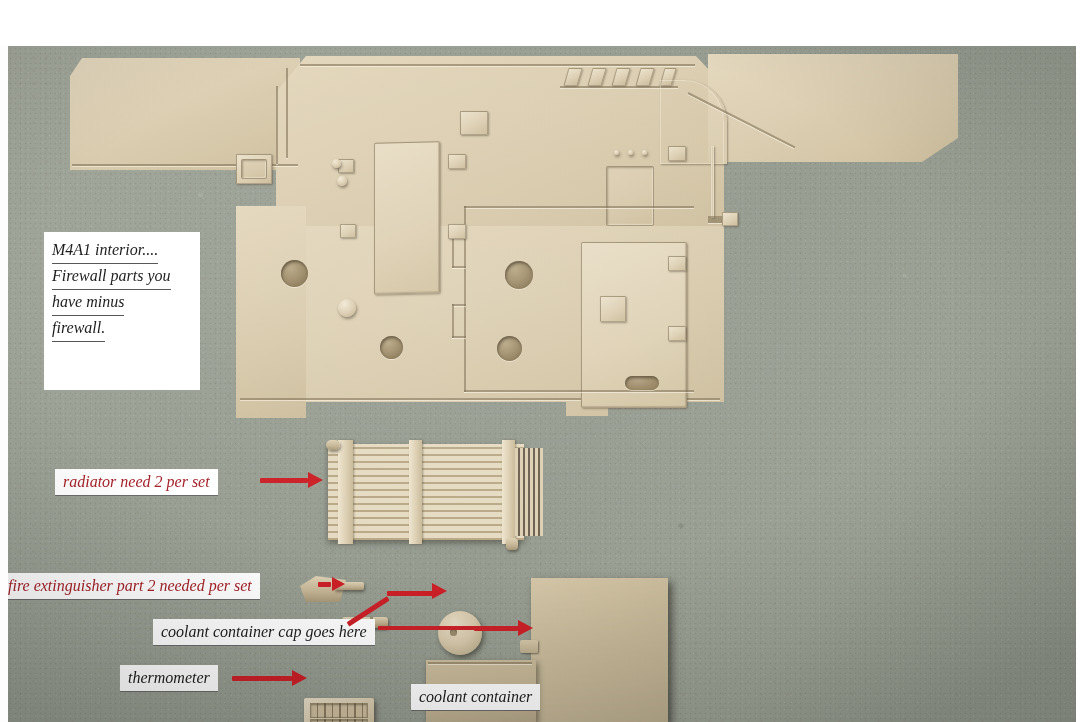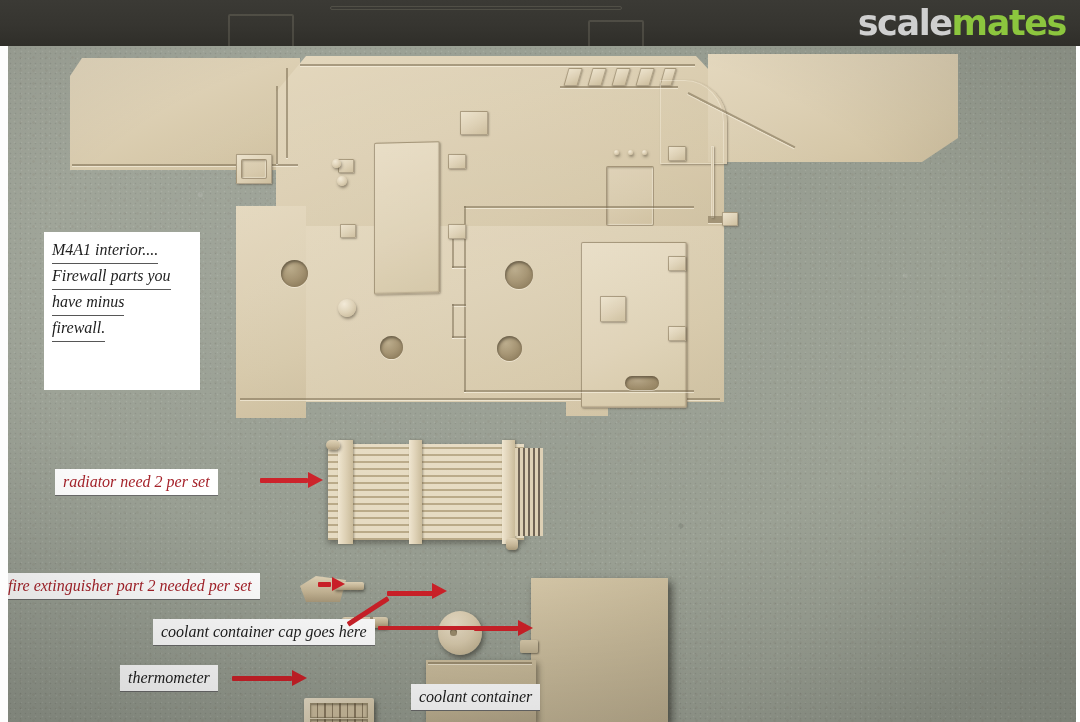--- a/index.html
+++ b/index.html
@@ -433,22 +433,14 @@
 
       <div class="note single underline" style="left:403px;top:638px;">
         <span>coolant container</span>
       </div>
 
     </div>
   </div>
 
   <div id="leftmargin"></div>
 
-  <div id="banner">
-    <div class="ghost" style="left:228px;top:14px;width:62px;height:50px;"></div>
-    <div class="ghost" style="left:588px;top:20px;width:52px;height:44px;"></div>
-    <div class="ghost" style="left:330px;top:6px;width:290px;height:2px;border-width:1px;"></div>
-    <div id="logo">
-      <span class="scale">scale</span><span class="mates">mates</span>
-    </div>
-  </div>
 
 </div>
 
 </body></html>

